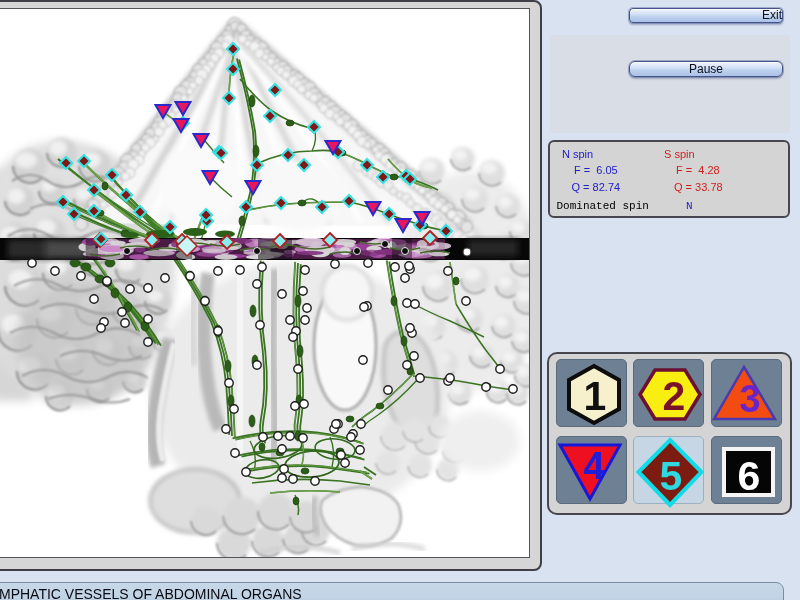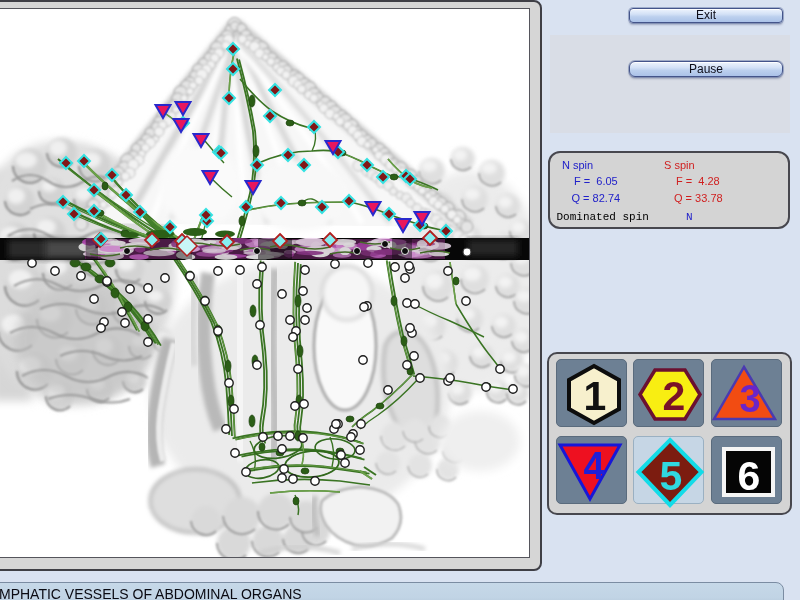--- a/index.html
+++ b/index.html
@@ -12,25 +12,25 @@
 #canvas{position:absolute;left:-8px;top:8px;width:538px;height:550px;
   background:#ffffff;border-right:1px solid #55555c;border-top:1px solid #55555c;
   border-bottom:1px solid #55555c;box-sizing:border-box;overflow:hidden;}
 #gpanel{position:absolute;left:550px;top:35px;width:240px;height:98px;
   background:#d9dde6;}
 .btn{position:absolute;left:629px;width:154px;height:16px;
   background:linear-gradient(#eef4fd 0%,#d3e1f6 40%,#bcd0ee 60%,#abc2e8 100%);
   border:1px solid #44548a;border-radius:4px;box-sizing:border-box;
   box-shadow:inset 0 1px 0 rgba(255,255,255,.9), 0 0 0 1px rgba(90,110,160,.45), 0 2px 2px rgba(60,70,110,.35);
   text-align:center;font-size:12px;color:#0d0d18;line-height:13px;}
-#exit{top:8px;height:15px;}
+#exit{top:8px;height:15px;text-align:right;}
 #pause{top:61px;height:16px;line-height:14px;border-radius:6px;}
 #spin{position:absolute;left:548px;top:140px;width:242px;height:78px;
-  background:#d4d4d4;border:2px solid #47474e;border-radius:12px;
-  box-sizing:border-box;font-size:11px;line-height:11px;margin-top:11px;}
+  background:#d4d4d4;border:2px solid #47474e;border-radius:6px;
+  box-sizing:border-box;font-size:11px;line-height:11px;}
 #spin .r1{position:absolute;top:7px;}
 #spin .r2{position:absolute;top:23px;}
 #spin .r3{position:absolute;top:39.5px;}
 #spin .r4{position:absolute;top:59px;font-family:Liberation Mono, monospace;}
 .blue{color:#2121c9;}
 .red{color:#d01f1f;text-align:right;}
 #icons{position:absolute;left:547px;top:352px;width:245px;height:163px;
   background:#d4d4d4;border:2px solid #47474e;border-radius:10px;
   box-sizing:border-box;}
 .tile{position:absolute;width:71px;height:68px;background:#6d8094;

